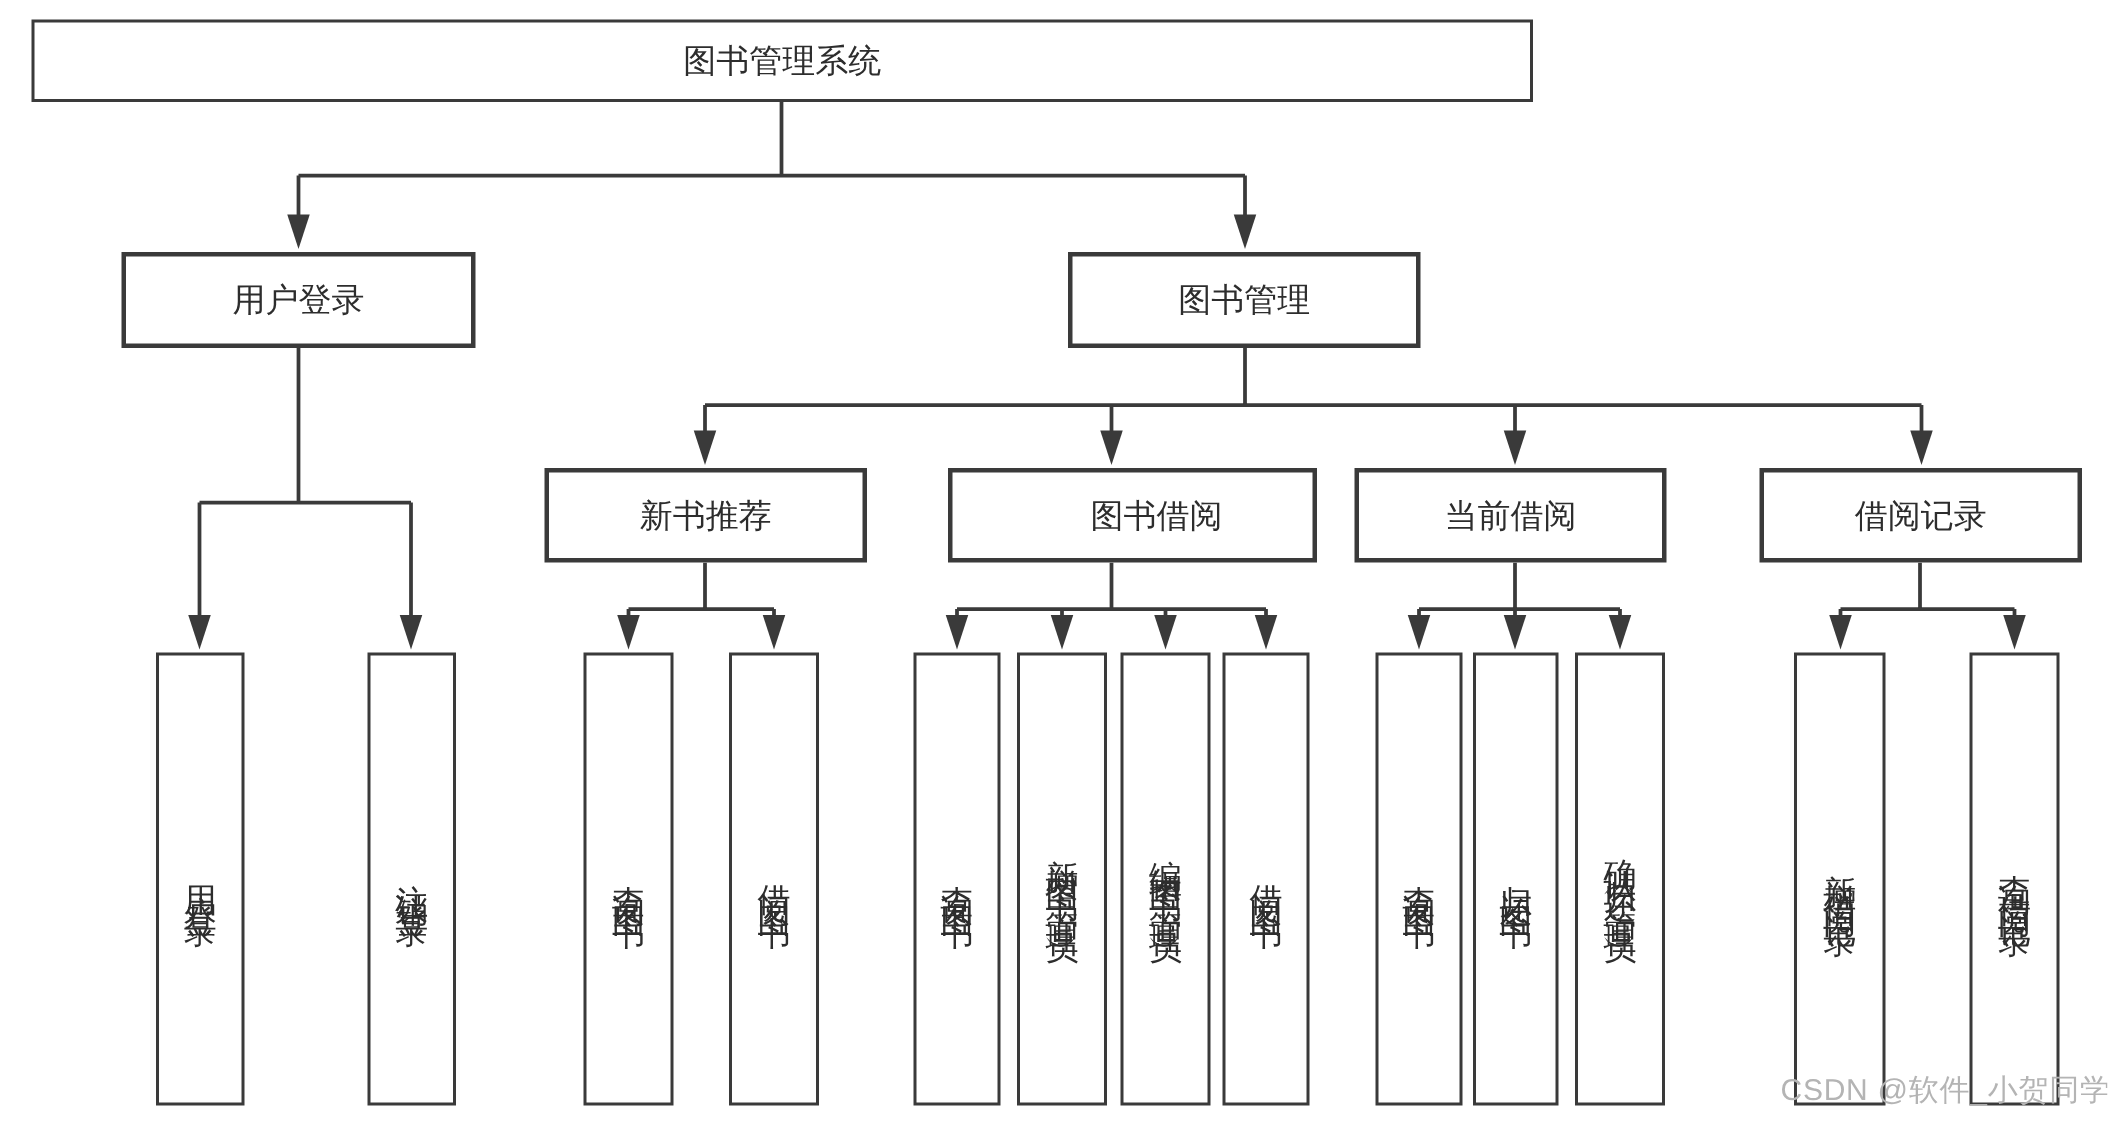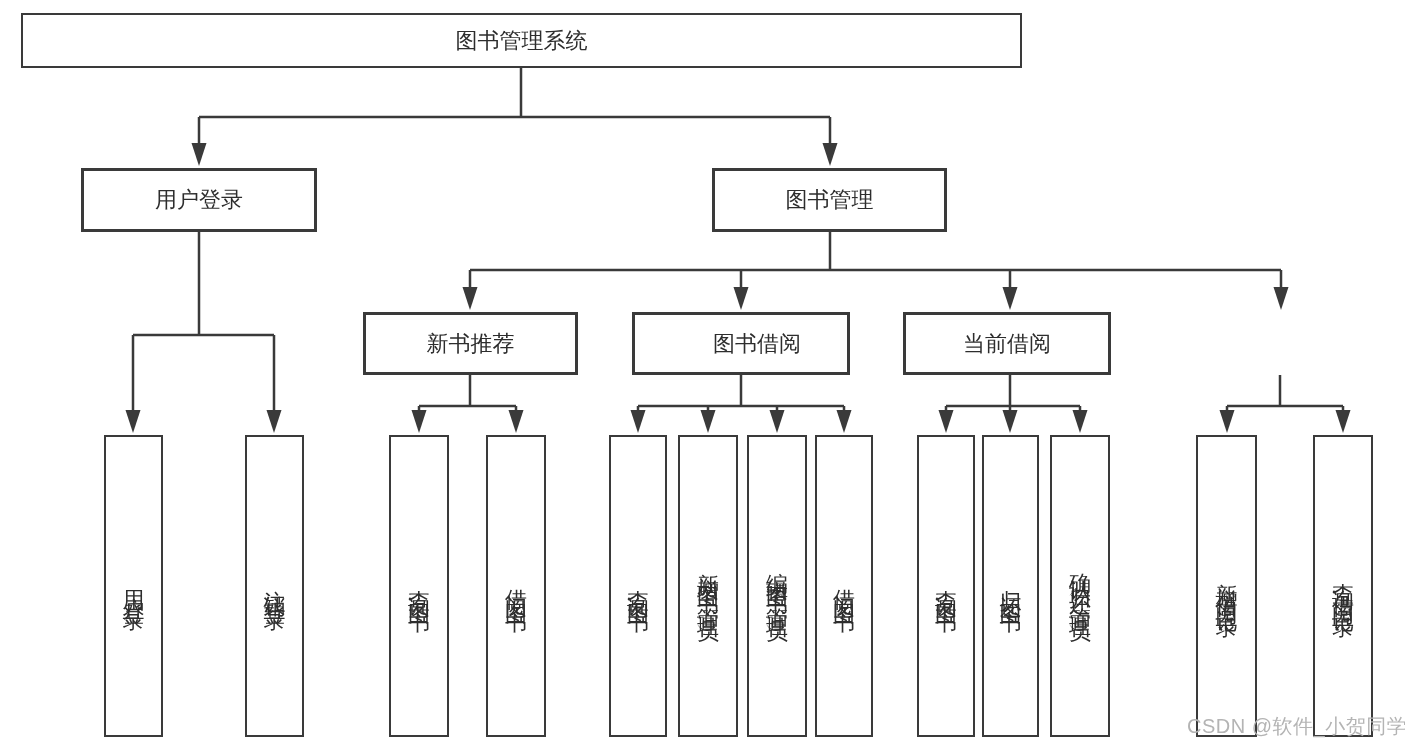--- a/index.html
+++ b/index.html
@@ -100,25 +100,28 @@
   <div class="box branch" style="left:81px; top:168px; width:236px; height:64px;">
     <span class="lbl">用户登录</span>
   </div>
   <div class="box branch" style="left:712px; top:168px; width:235px; height:64px;">
     <span class="lbl">图书管理</span>
   </div>
 
   <div class="box branch" style="left:363px; top:312px; width:215px; height:63px;">
     <span class="lbl">新书推荐</span>
   </div>
-  <div class="box branch" style="left:632px; top:312px; width:218px; height:63px;padding-left:32px;">
+  <div class="box branch" style="left:632px; top:312px; width:246px; height:63px;padding-left:32px;">
     <span class="lbl">图书借阅</span>
   </div>
   <div class="box branch" style="left:903px; top:312px; width:208px; height:63px;">
     <span class="lbl">当前借阅</span>
+  </div>
+  <div class="box branch" style="left:1173px; top:312px; width:215px; height:63px;">
+    <span class="lbl">借阅记录</span>
   </div>
 
   <div class="box leaf" style="left:104px; top:435px; width:59px; height:302px;">
     <span class="lbl">用户登录</span>
   </div>
   <div class="box leaf" style="left:245px; top:435px; width:59px; height:302px;">
     <span class="lbl">注销登录</span>
   </div>
 
   <div class="box leaf" style="left:389px; top:435px; width:60px; height:302px;">

